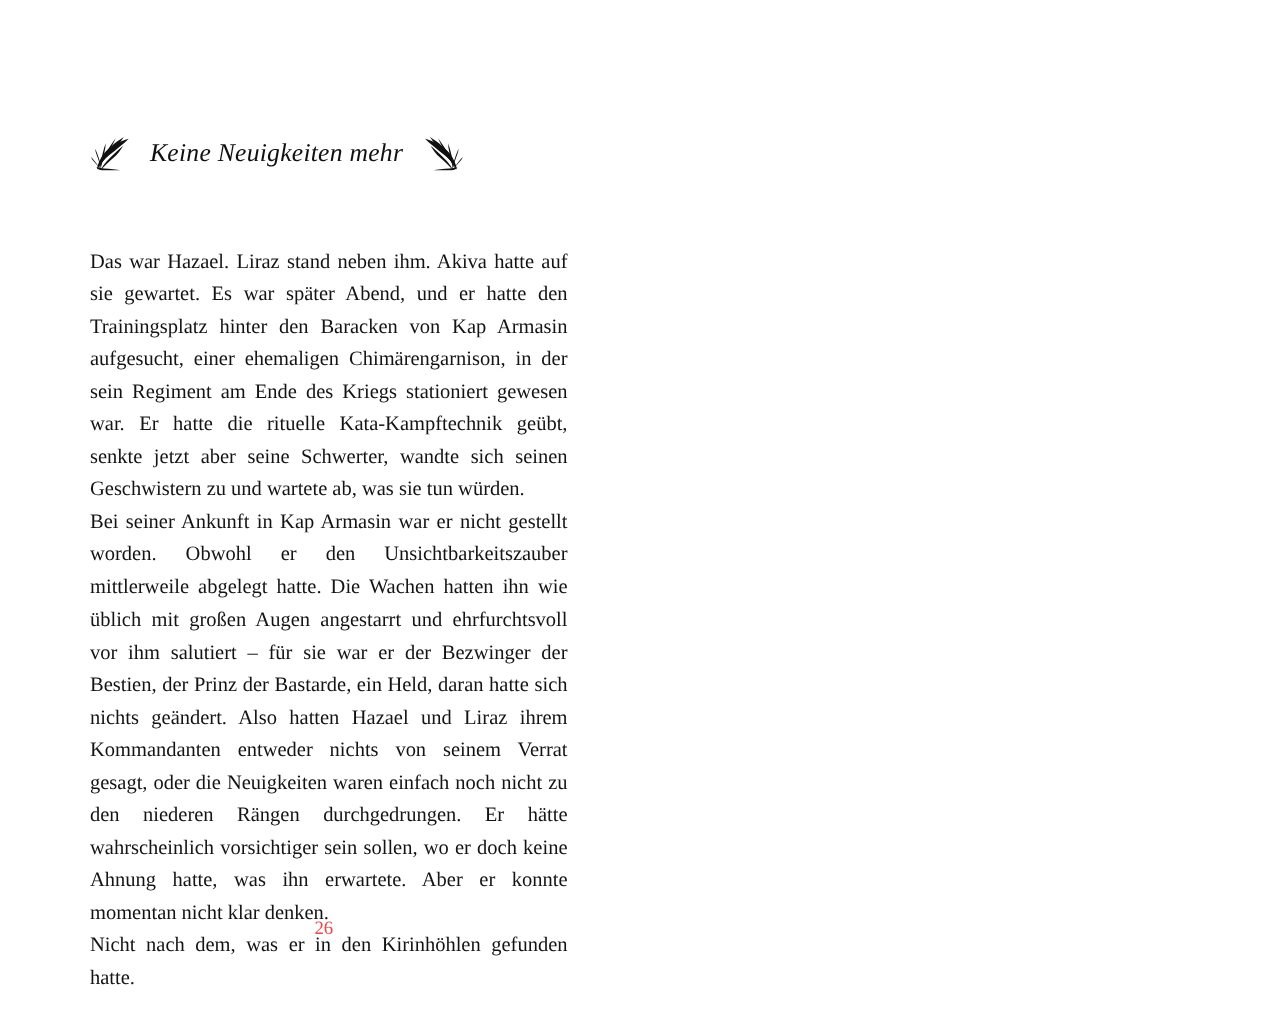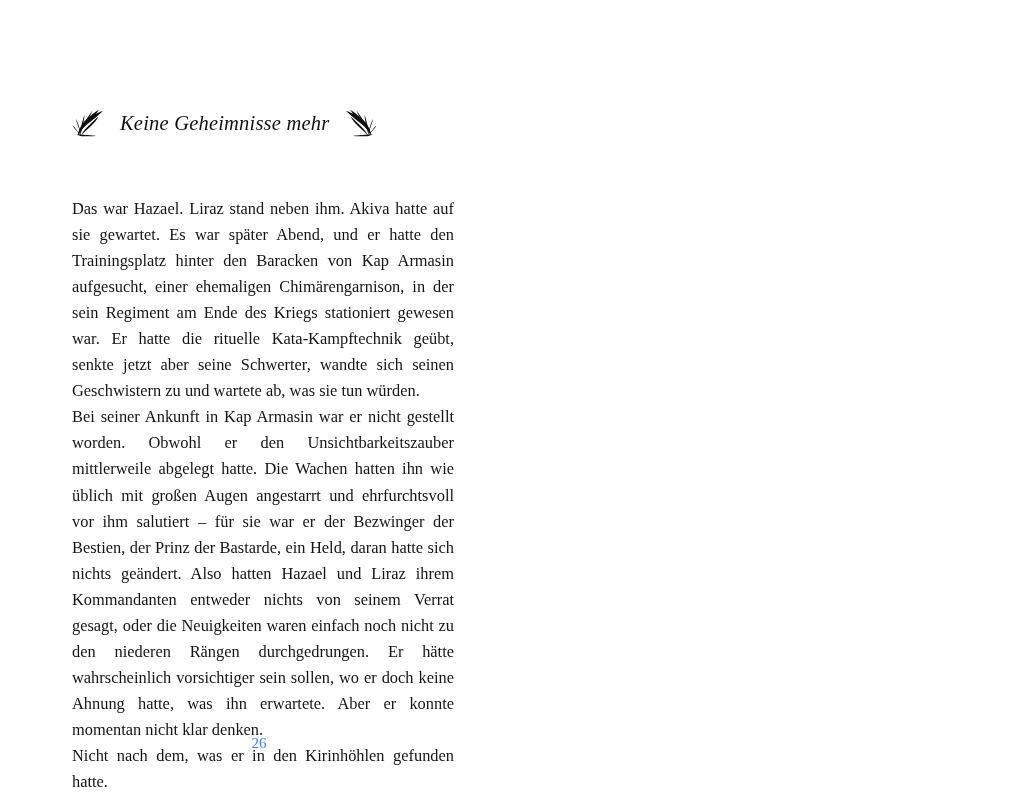--- a/index.html
+++ b/index.html
@@ -84,21 +84,21 @@
     text-align: justify;
   }
   
   .column p { text-align-last: left; }
 
   
   .folio {
     position: absolute;
     top: 735px;
     font-size: 15px;
-    color: #3b82f6;
+    color: #ef4444;
     text-align: center;
     width: 60px;
   }
   .folio-left  { left: 229px; }
 </style>
 </head>
 <body>
 
 <div class="spread">
 
@@ -113,21 +113,21 @@
             <path d="M20.5 2.5 C17 7.5 13 13 10.5 18.5 C8.6 22.6 7.4 25.8 7 27.6 C9 23 12 17.5 15 12.8 C17.3 9.2 19.3 5.7 20.5 2.5 Z"></path>
             <path d="M12.5 6.5 C11 11 9.6 16 9 20.5 C8.6 23.7 8.4 26.2 8.4 27.6 C9.4 23.5 10.6 18 11.6 13.5 C12.2 11 12.5 8.6 12.5 6.5 Z"></path>
             <path d="M4.2 11 C5.6 14 7.2 18.5 8.2 22.5 C8.9 25.2 9.2 26.9 9.2 27.8 C8.2 24.2 6.6 19.4 5.3 15.8 C4.6 13.9 4.2 12.3 4.2 11 Z"></path>
             <path d="M0.8 17.5 C3 19.8 5.6 23 7.4 25.8 C8.4 27.3 9 28.2 9.2 28.6 C7.6 26.3 4.8 23 2.6 20.6 C1.6 19.4 1 18.4 0.8 17.5 Z"></path>
             <path d="M26.5 8.5 C22 12.5 17 17 13.4 21 C11 23.7 9.6 25.9 9 27.6 C11.2 25.2 15 21.5 19 18 C22 15.3 24.8 11.8 26.5 8.5 Z"></path>
             <path d="M5 26 C9 26.6 14 27 18.5 27.3 C21 27.5 23 27.8 24 28.1 C20 28.3 14.5 28.3 10 28.2 C7.6 28.1 6 27.2 5 26 Z"></path>
           </g>
         </svg>
       </span>
 
-      <span class="chapter-title">Keine Geheimnisse mehr</span>
+      <span class="chapter-title">Keine Neuigkeiten mehr</span>
 
       <span class="ornament ornament-right">
         <svg viewBox="0 0 34 30" xmlns="http://www.w3.org/2000/svg">
           <g fill="#111111">
             <path d="M31 3 C24 5 16 9 11 15 C8 19 6 24 5.5 27.5 C7.5 24 11 19.5 15.5 16 C20.5 12 26.5 7.5 31 3 Z"></path>
             <path d="M27 1.5 C20 6 14 11 10 17 C7.5 21 6.2 25 6 27.6 C8.2 23.5 12 18.5 16.5 14.2 C20.5 10.5 24.4 5.8 27 1.5 Z"></path>
             <path d="M20.5 2.5 C17 7.5 13 13 10.5 18.5 C8.6 22.6 7.4 25.8 7 27.6 C9 23 12 17.5 15 12.8 C17.3 9.2 19.3 5.7 20.5 2.5 Z"></path>
             <path d="M12.5 6.5 C11 11 9.6 16 9 20.5 C8.6 23.7 8.4 26.2 8.4 27.6 C9.4 23.5 10.6 18 11.6 13.5 C12.2 11 12.5 8.6 12.5 6.5 Z"></path>
             <path d="M4.2 11 C5.6 14 7.2 18.5 8.2 22.5 C8.9 25.2 9.2 26.9 9.2 27.8 C8.2 24.2 6.6 19.4 5.3 15.8 C4.6 13.9 4.2 12.3 4.2 11 Z"></path>
             <path d="M0.8 17.5 C3 19.8 5.6 23 7.4 25.8 C8.4 27.3 9 28.2 9.2 28.6 C7.6 26.3 4.8 23 2.6 20.6 C1.6 19.4 1 18.4 0.8 17.5 Z"></path>

